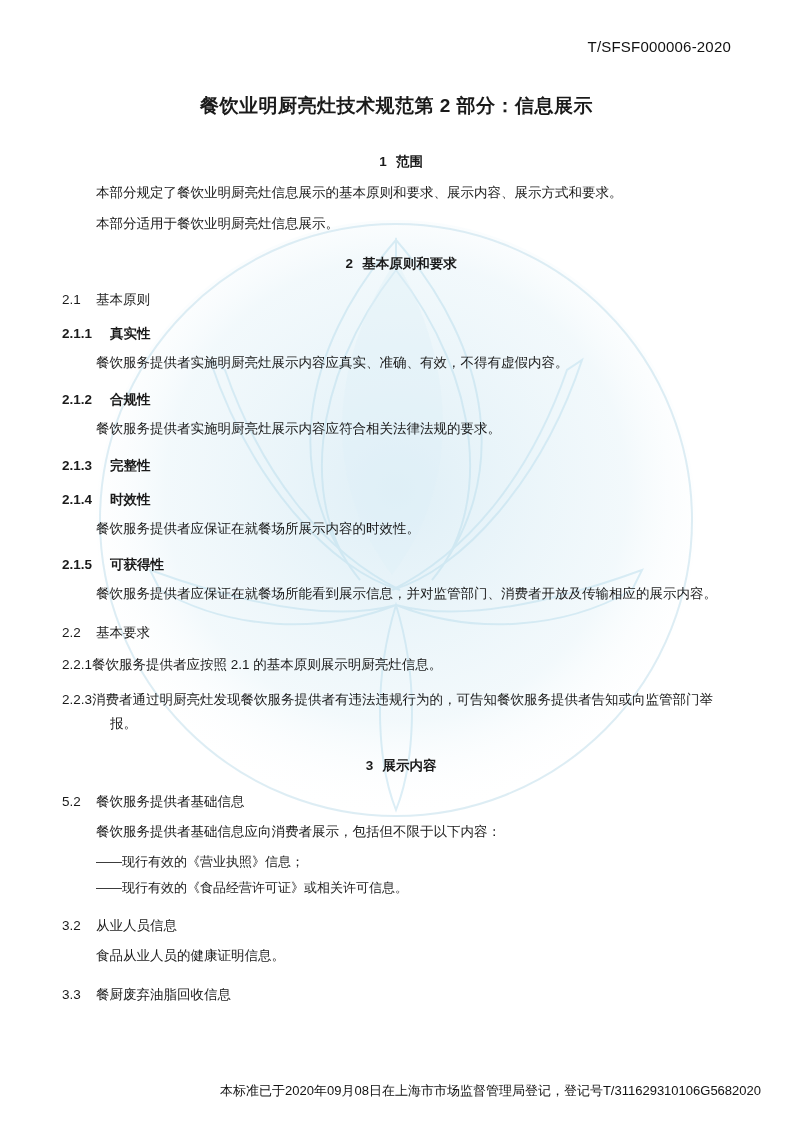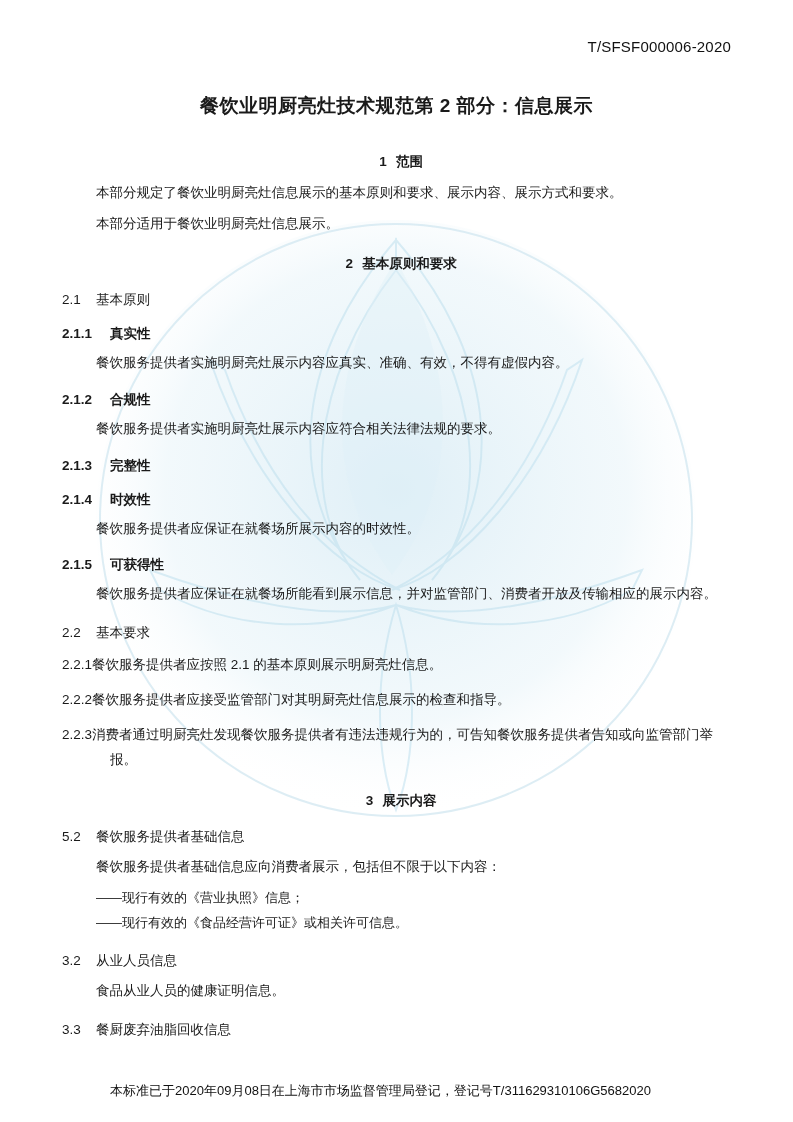--- a/index.html
+++ b/index.html
@@ -100,21 +100,21 @@
     font-size: 13px;
     line-height: 1.8;
     padding-left: 34px;
     margin: 2px 0;
   }
   .footer {
     position: absolute;
     left: 0;
     bottom: 22px;
     width: 761px;
-    text-align: center;
+    text-align: right;
     font-size: 13px;
     color: #111;
     z-index: 2;
   }
 </style>
 </head>
 <body>
 
 <div class="page">
 
@@ -187,23 +187,20 @@
     <div class="para">餐饮服务提供者应保证在就餐场所能看到展示信息，并对监管部门、消费者开放及传输相应的展示内容。</div>
 
     <div class="h2">
       <span class="num">2.2</span><span>基本要求</span>
     </div>
 
     <div class="hang">
       <span class="num">2.2.1</span><span>餐饮服务提供者应按照 2.1 的基本原则展示明厨亮灶信息。</span>
     </div>
     <div class="hang">
-      <span class="num">2.2.2</span><span>餐饮服务提供者应接受监管部门对其明厨亮灶信息展示的检查和指导。</span>
-    </div>
-    <div class="hang">
       <span class="num">2.2.3</span><span>消费者通过明厨亮灶发现餐饮服务提供者有违法违规行为的，可告知餐饮服务提供者告知或向监管部门举报。</span>
     </div>
 
     <div class="h1">
       <span class="num">3</span><span>展示内容</span>
     </div>
 
     <div class="h2">
       <span class="num">5.2</span><span>餐饮服务提供者基础信息</span>
     </div>

